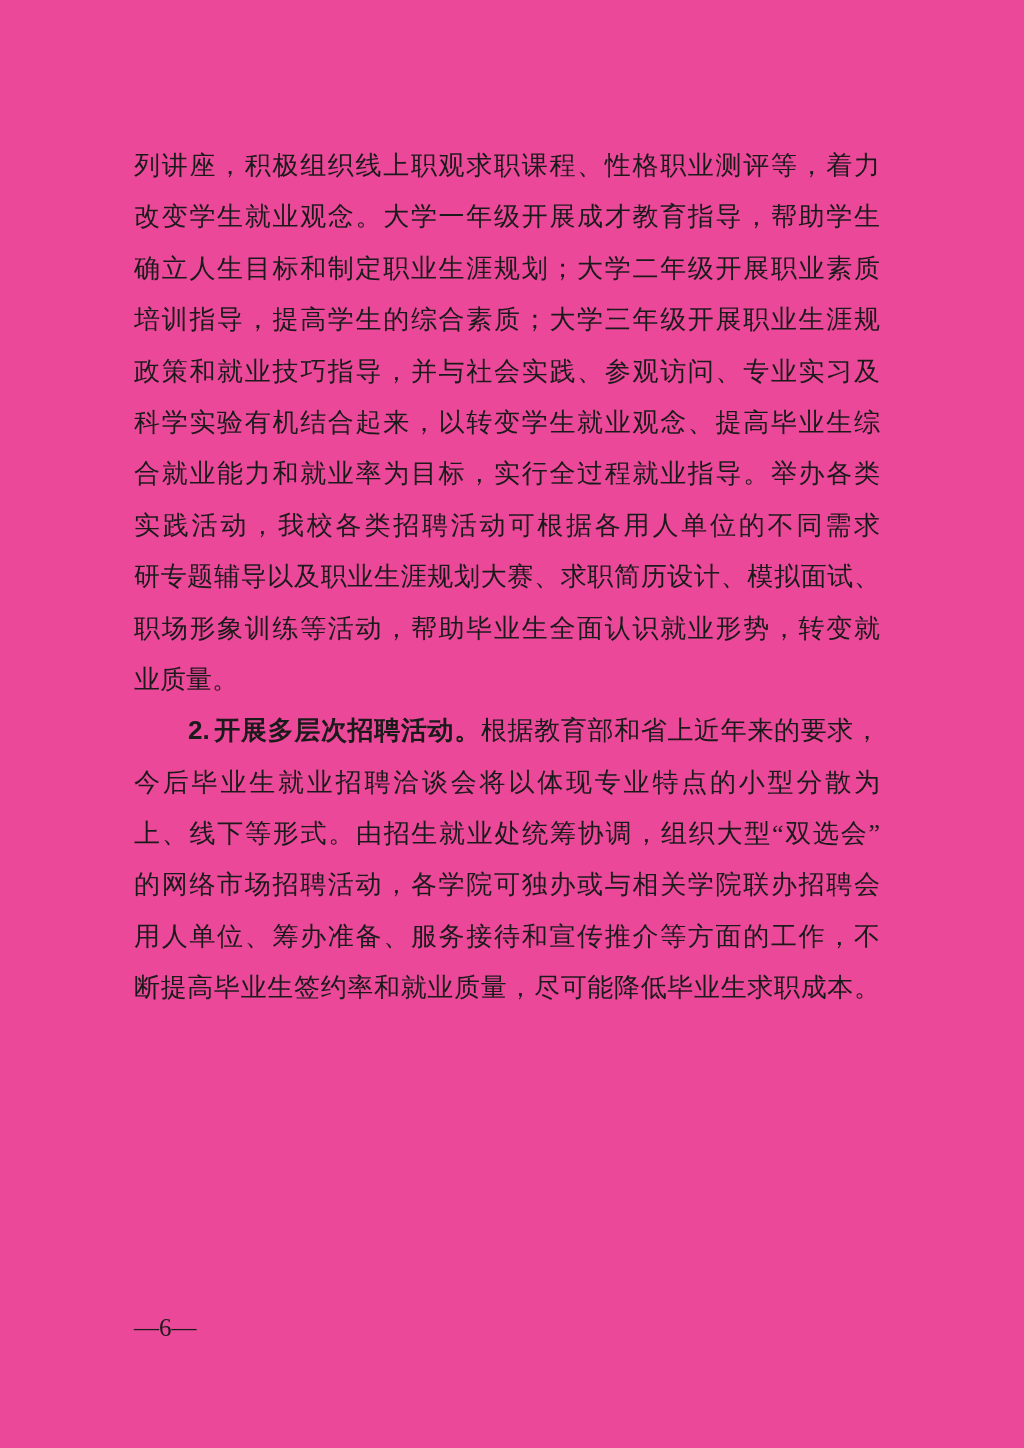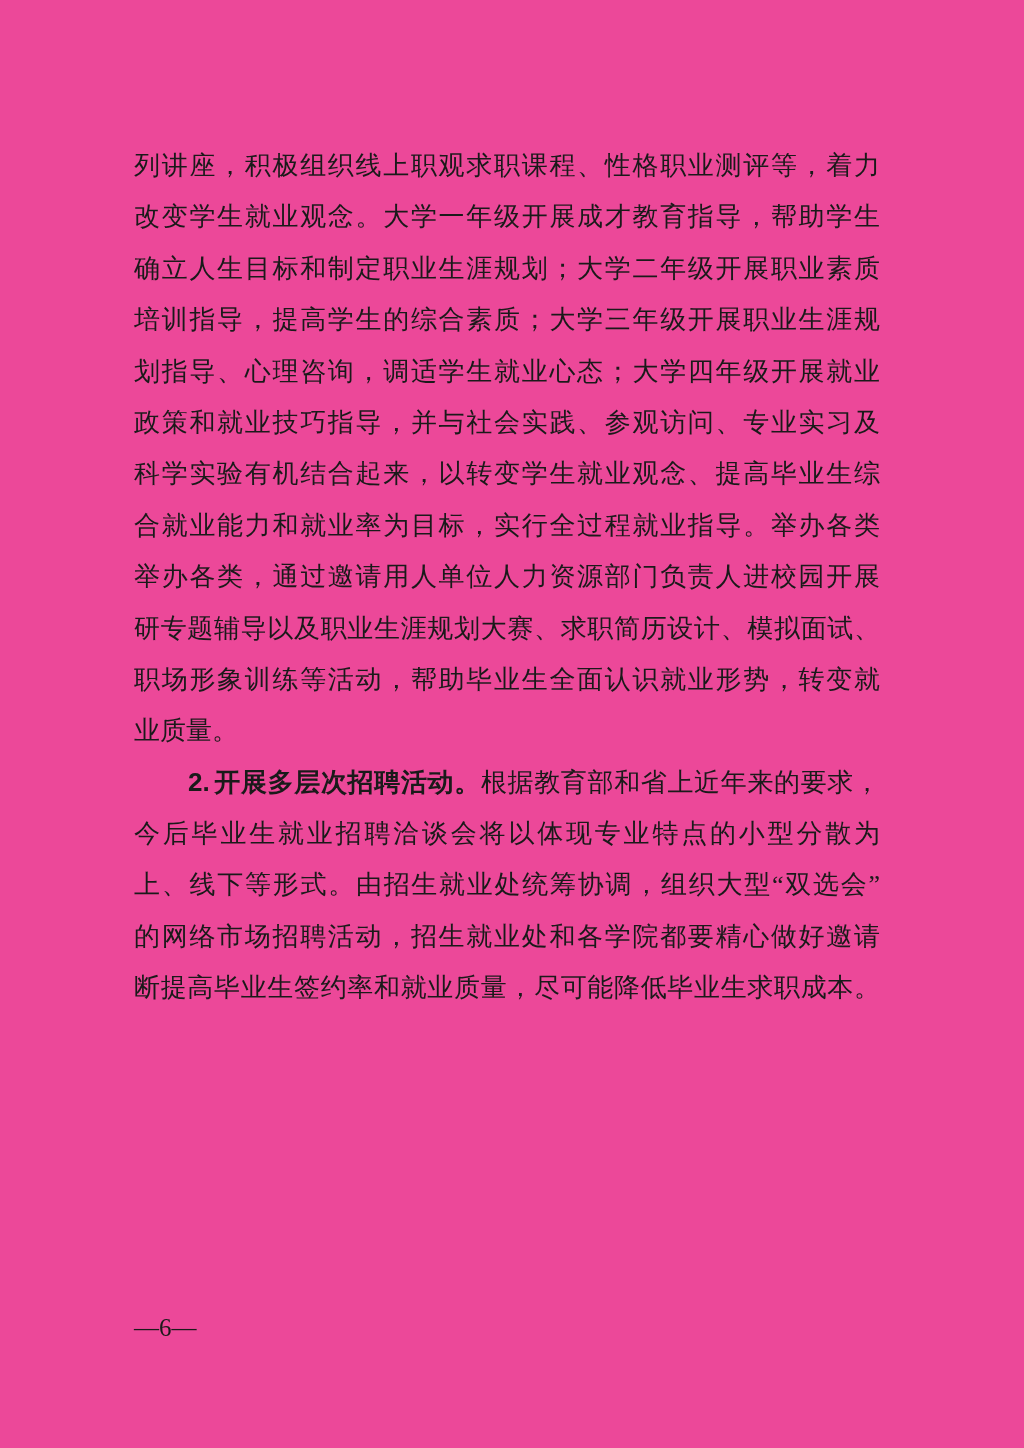--- a/index.html
+++ b/index.html
@@ -66,34 +66,34 @@
 <body>
 
 <div class="page">
 
   <div class="text-block">
 
     <div class="line">列讲座，积极组织线上职观求职课程、性格职业测评等，着力</div>
     <div class="line">改变学生就业观念。大学一年级开展成才教育指导，帮助学生</div>
     <div class="line">确立人生目标和制定职业生涯规划；大学二年级开展职业素质</div>
     <div class="line">培训指导，提高学生的综合素质；大学三年级开展职业生涯规</div>
-    <div class="line">划指导、心理咨询，调适学生就业心态；大学四年级开展就业</div>
     <div class="line">政策和就业技巧指导，并与社会实践、参观访问、专业实习及</div>
     <div class="line">科学实验有机结合起来，以转变学生就业观念、提高毕业生综</div>
     <div class="line">合就业能力和就业率为目标，实行全过程就业指导。举办各类</div>
-    <div class="line">举办各类，通过邀请用人单位人力资源部门负责人进校园开展</div>
+    <div class="line">实践活动，我校各类招聘活动可根据各用人单位的不同需求</div>
     <div class="line">研专题辅导以及职业生涯规划大赛、求职简历设计、模拟面试、</div>
     <div class="line">职场形象训练等活动，帮助毕业生全面认识就业形势，转变就</div>
     <div class="line last-short">业质量。</div>
 
     <div class="line heading-line">
       <span class="heading-num">2.</span><span class="heading-bold">开展多层次招聘活动。</span><span>根据教育部和省上近年来的要求，</span>
     </div>
     <div class="line">今后毕业生就业招聘洽谈会将以体现专业特点的小型分散为</div>
     <div class="line">上、线下等形式。由招生就业处统筹协调，组织大型“双选会”</div>
-    <div class="line">的网络市场招聘活动，招生就业处和各学院都要精心做好邀请</div>
+    <div class="line">的网络市场招聘活动，各学院可独办或与相关学院联办招聘会</div>
+    <div class="line">用人单位、筹办准备、服务接待和宣传推介等方面的工作，不</div>
     <div class="line">断提高毕业生签约率和就业质量，尽可能降低毕业生求职成本。</div>
 
   </div>
 
   <div class="page-number">—6—</div>
 
 </div>
 
 </body></html>

